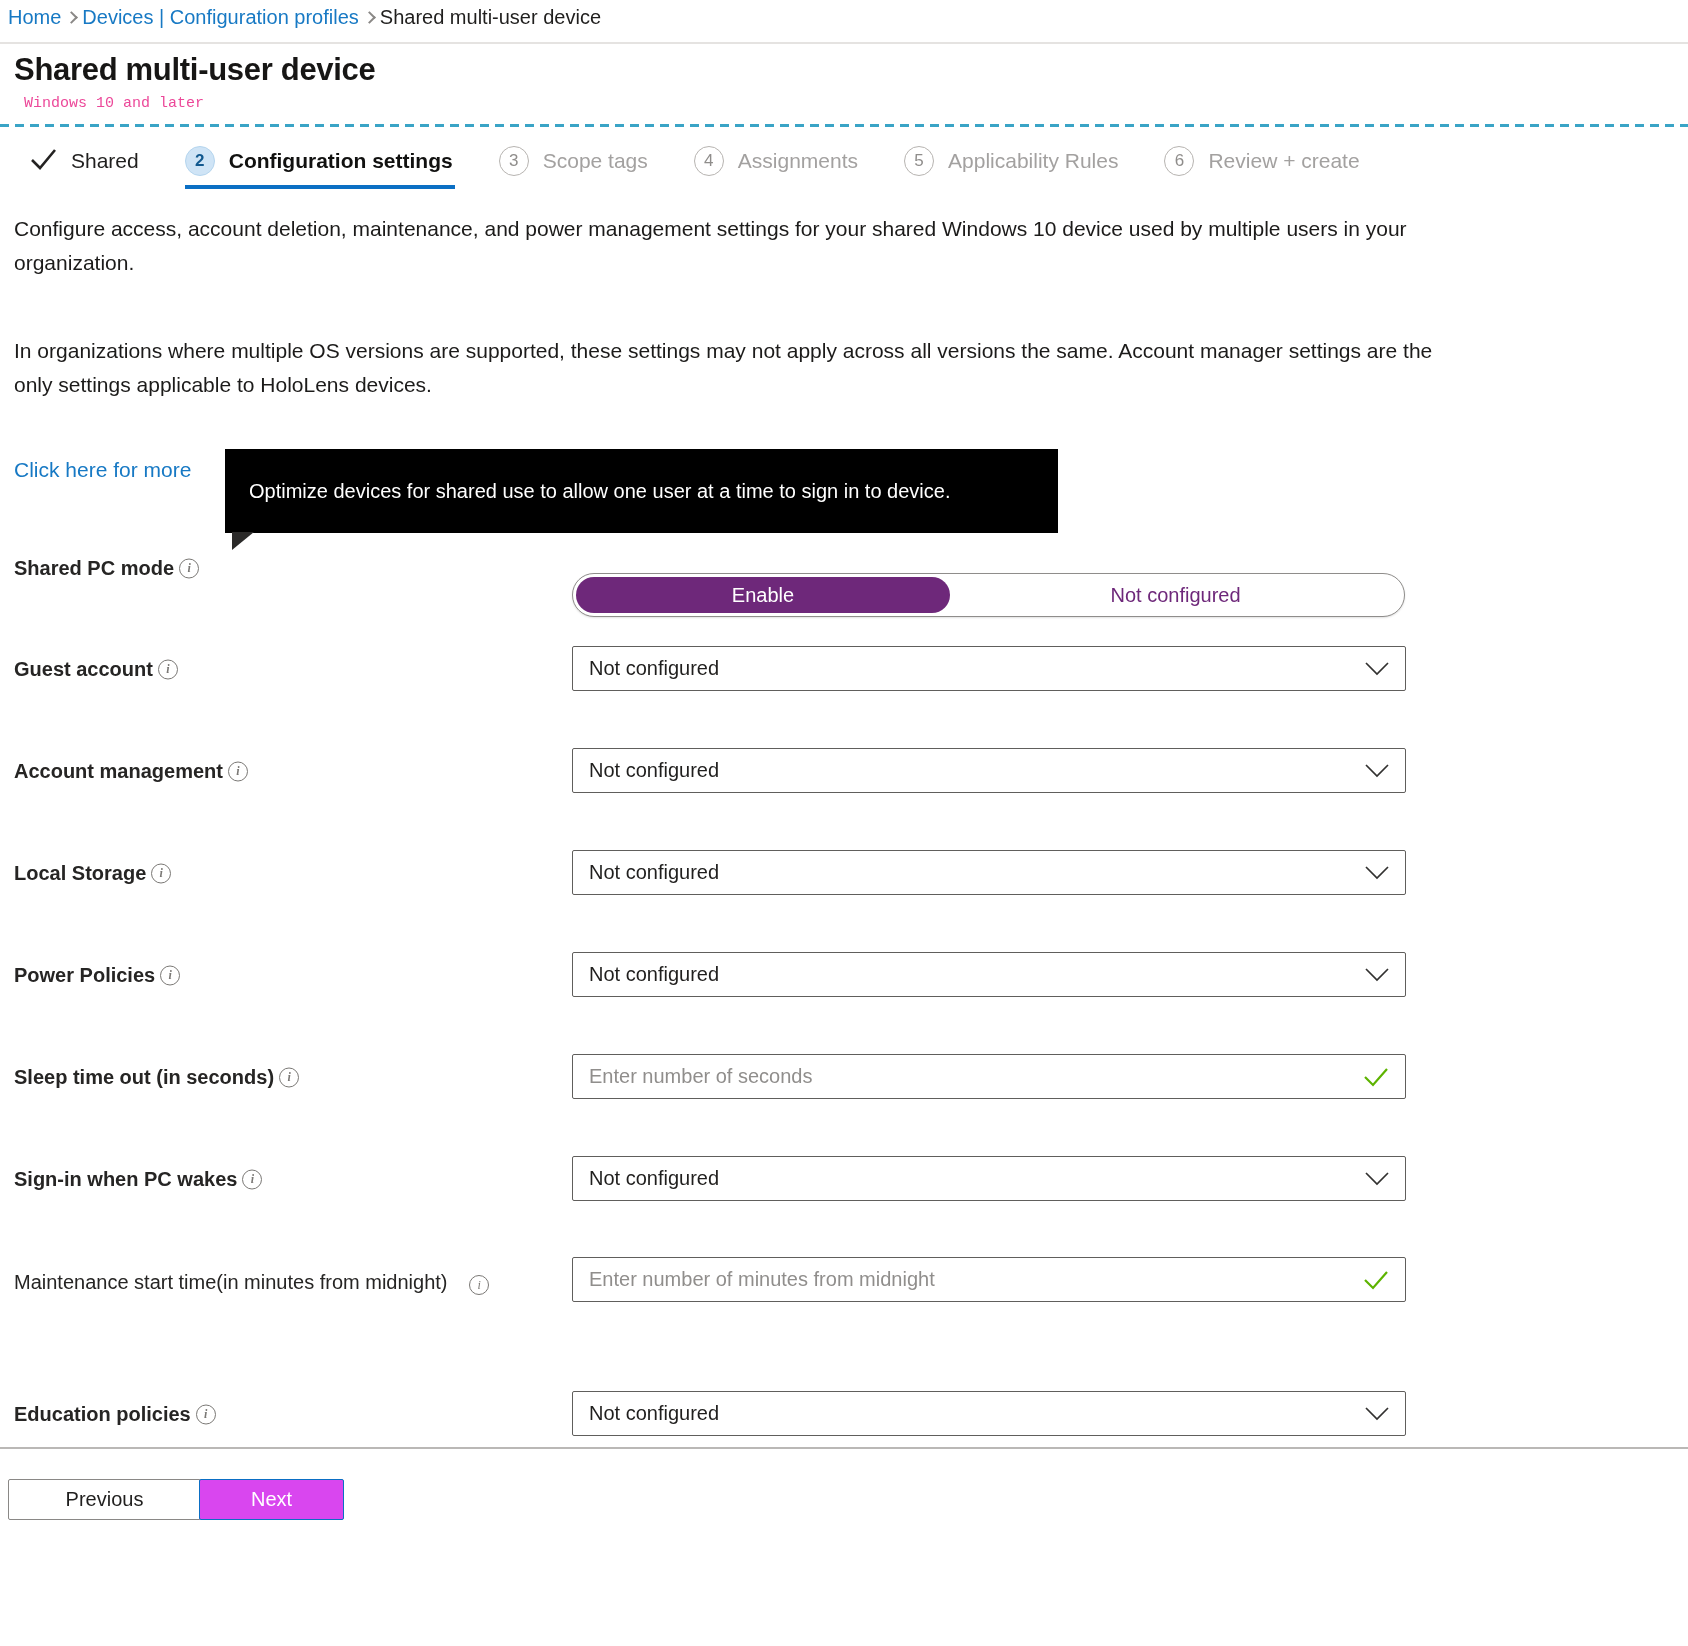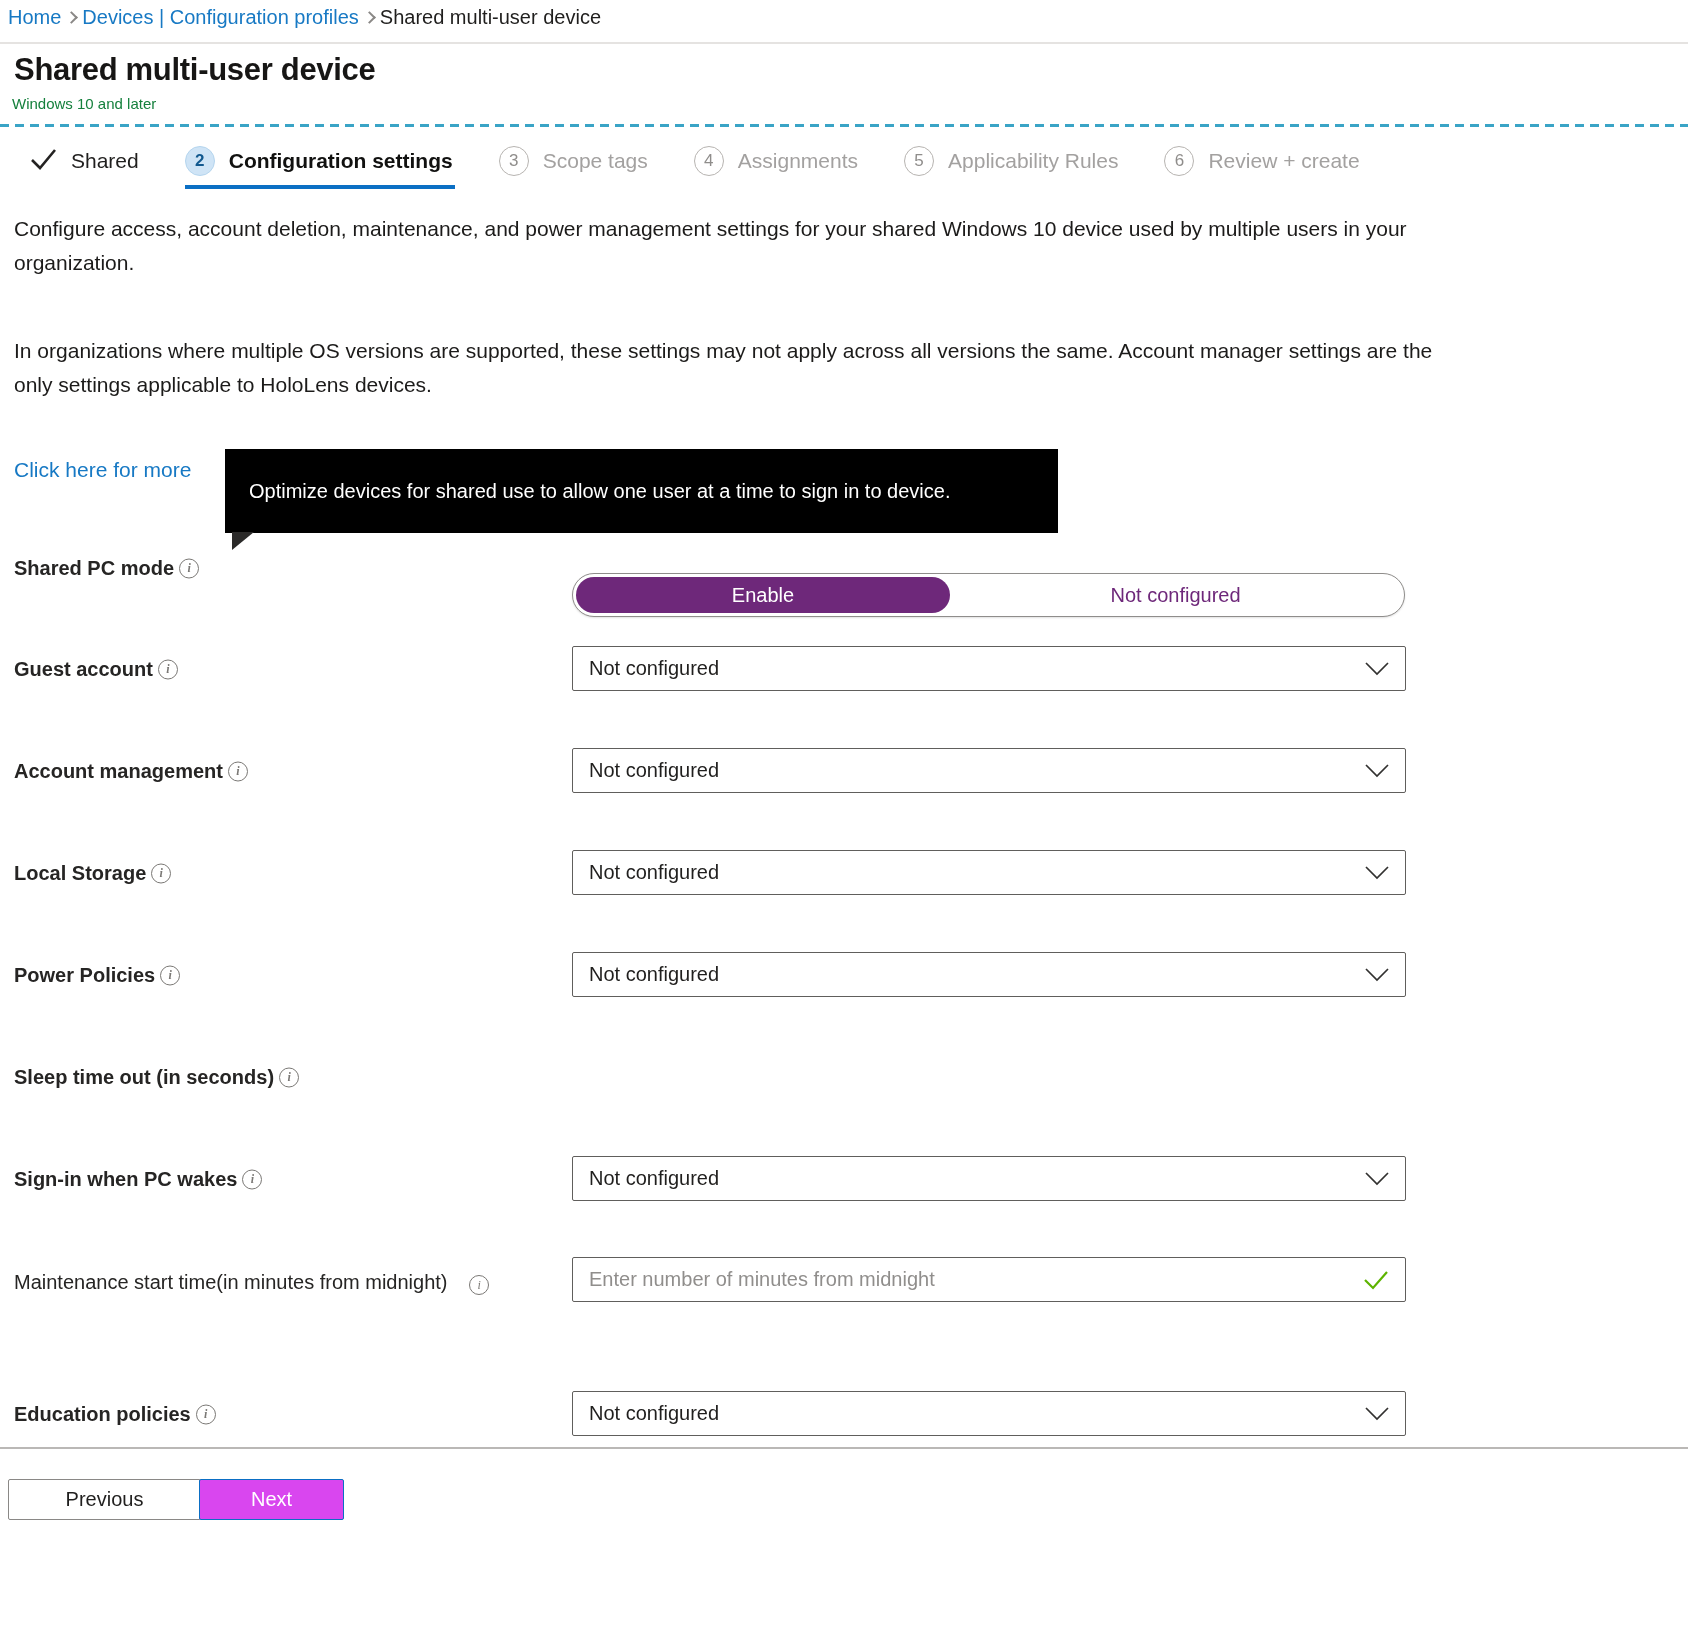--- a/index.html
+++ b/index.html
@@ -12,21 +12,21 @@
 
   
   .breadcrumb { top:6px; left:8px; display:flex; align-items:center; gap:4px; font-size:20px; }
   .crumb-link { color:#1779c4; cursor:pointer; }
   .crumb-current { color:#201f1e; }
   .crumb-sep { width:9px; height:9px; border-top:2px solid #8a8886; border-right:2px solid #8a8886; transform:rotate(45deg); margin:0 2px; }
   .top-rule { top:42px; left:0; width:1688px; height:2px; background:#e5e3e1; }
 
   
   .page-title { top:52px; left:14px; font-size:31px; font-weight:700; color:#171615; letter-spacing:-0.3px; }
-  .page-subtitle { top:95px; left:12px; font-size:15px; color:#15803d; }
+  .page-subtitle { top:95px; left:24px; font-size:15px; color:#ec4899;font-family:Liberation Mono, monospace; }
   .dashed-rule { top:124px; left:0; width:1688px; height:3px;
     background:repeating-linear-gradient(90deg,#3aa4c6 0 9px,transparent 9px 15px); }
 
   
   .tabs { top:138px; left:30px; display:flex; align-items:center; gap:46px; height:46px; }
   .step { display:flex; align-items:center; gap:14px; position:relative; cursor:pointer; }
   .step-label { font-size:21px; color:#a3a1a0; white-space:nowrap; }
   .step-label.done { color:#201f1e; }
   .step-label.active { color:#111110; font-weight:700; }
   .step-num { width:30px; height:30px; border-radius:50%; display:flex; align-items:center; justify-content:center;
@@ -196,20 +196,26 @@
         <polyline points="1,1 12,12 23,1" fill="none" stroke="#323130" stroke-width="1.7"></polyline>
       </svg>
   </div>
 </div>
 
 <div class="abs frow" style="top:1054px">
   <div class="flabel">
     <span>Sleep time out (in seconds)</span>
     <span class="info-icon">i</span>
   </div>
+  <div class="control">
+    <input class="text-input" type="text" placeholder="Enter number of seconds" style="">
+    <svg class="valid-check" width="26" height="20" viewBox="0 0 26 20">
+        <polyline points="2,10 10,18 24,2" fill="none" stroke="#5db300" stroke-width="2.2"></polyline>
+      </svg>
+  </div>
 </div>
 
 <div class="abs frow" style="top:1156px">
   <div class="flabel">
     <span>Sign-in when PC wakes</span>
     <span class="info-icon">i</span>
   </div>
   <div class="control dropdown">
     <span>Not configured</span>
     <svg class="chev" width="24" height="14" viewBox="0 0 24 14">

